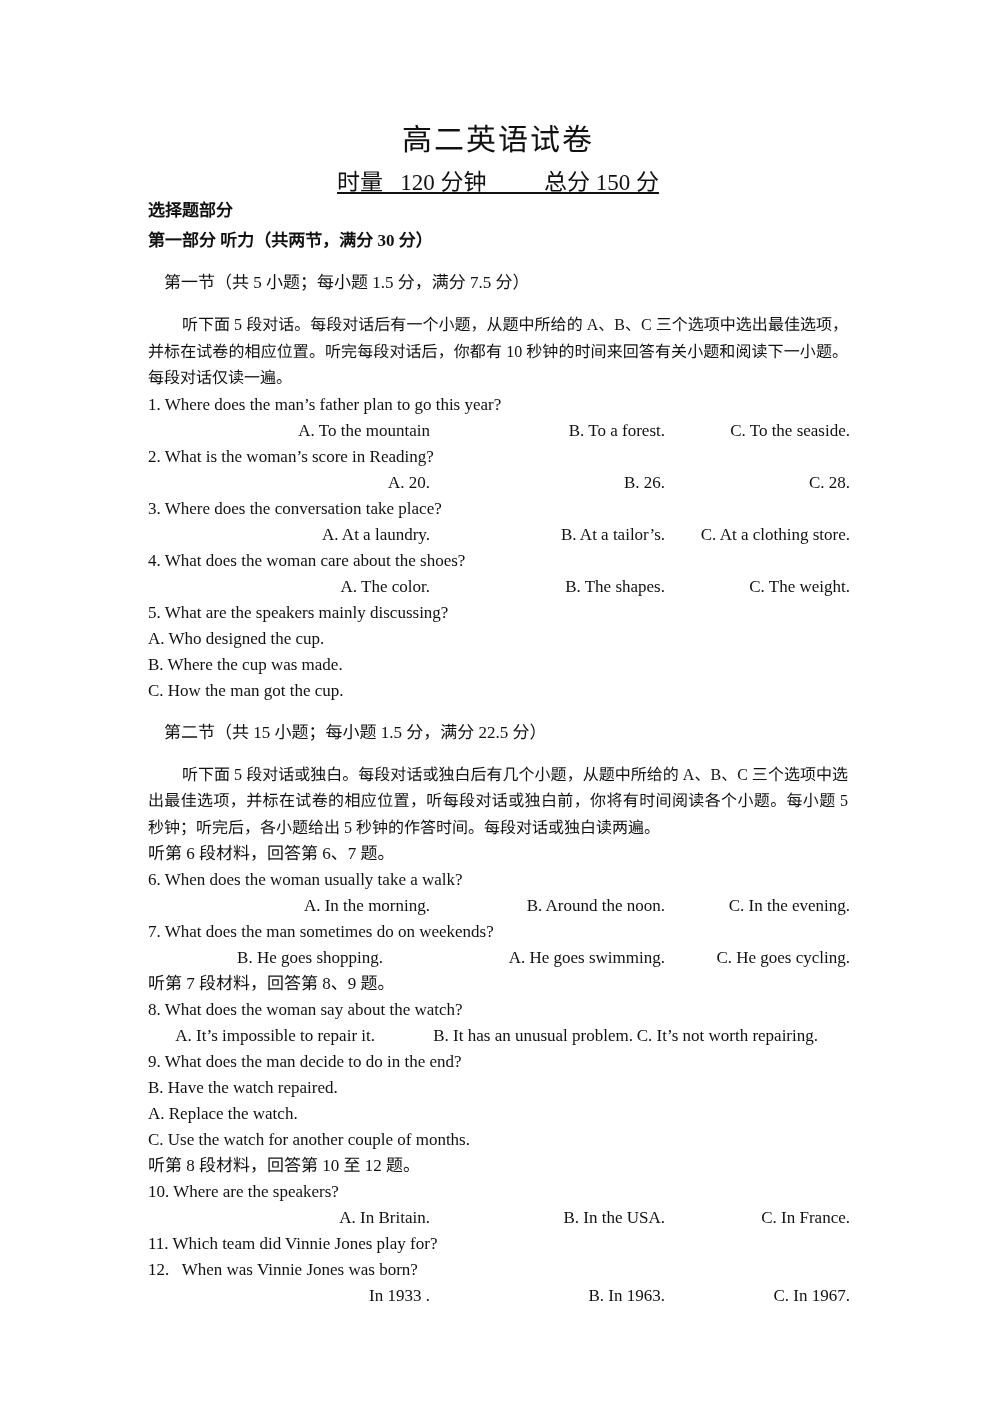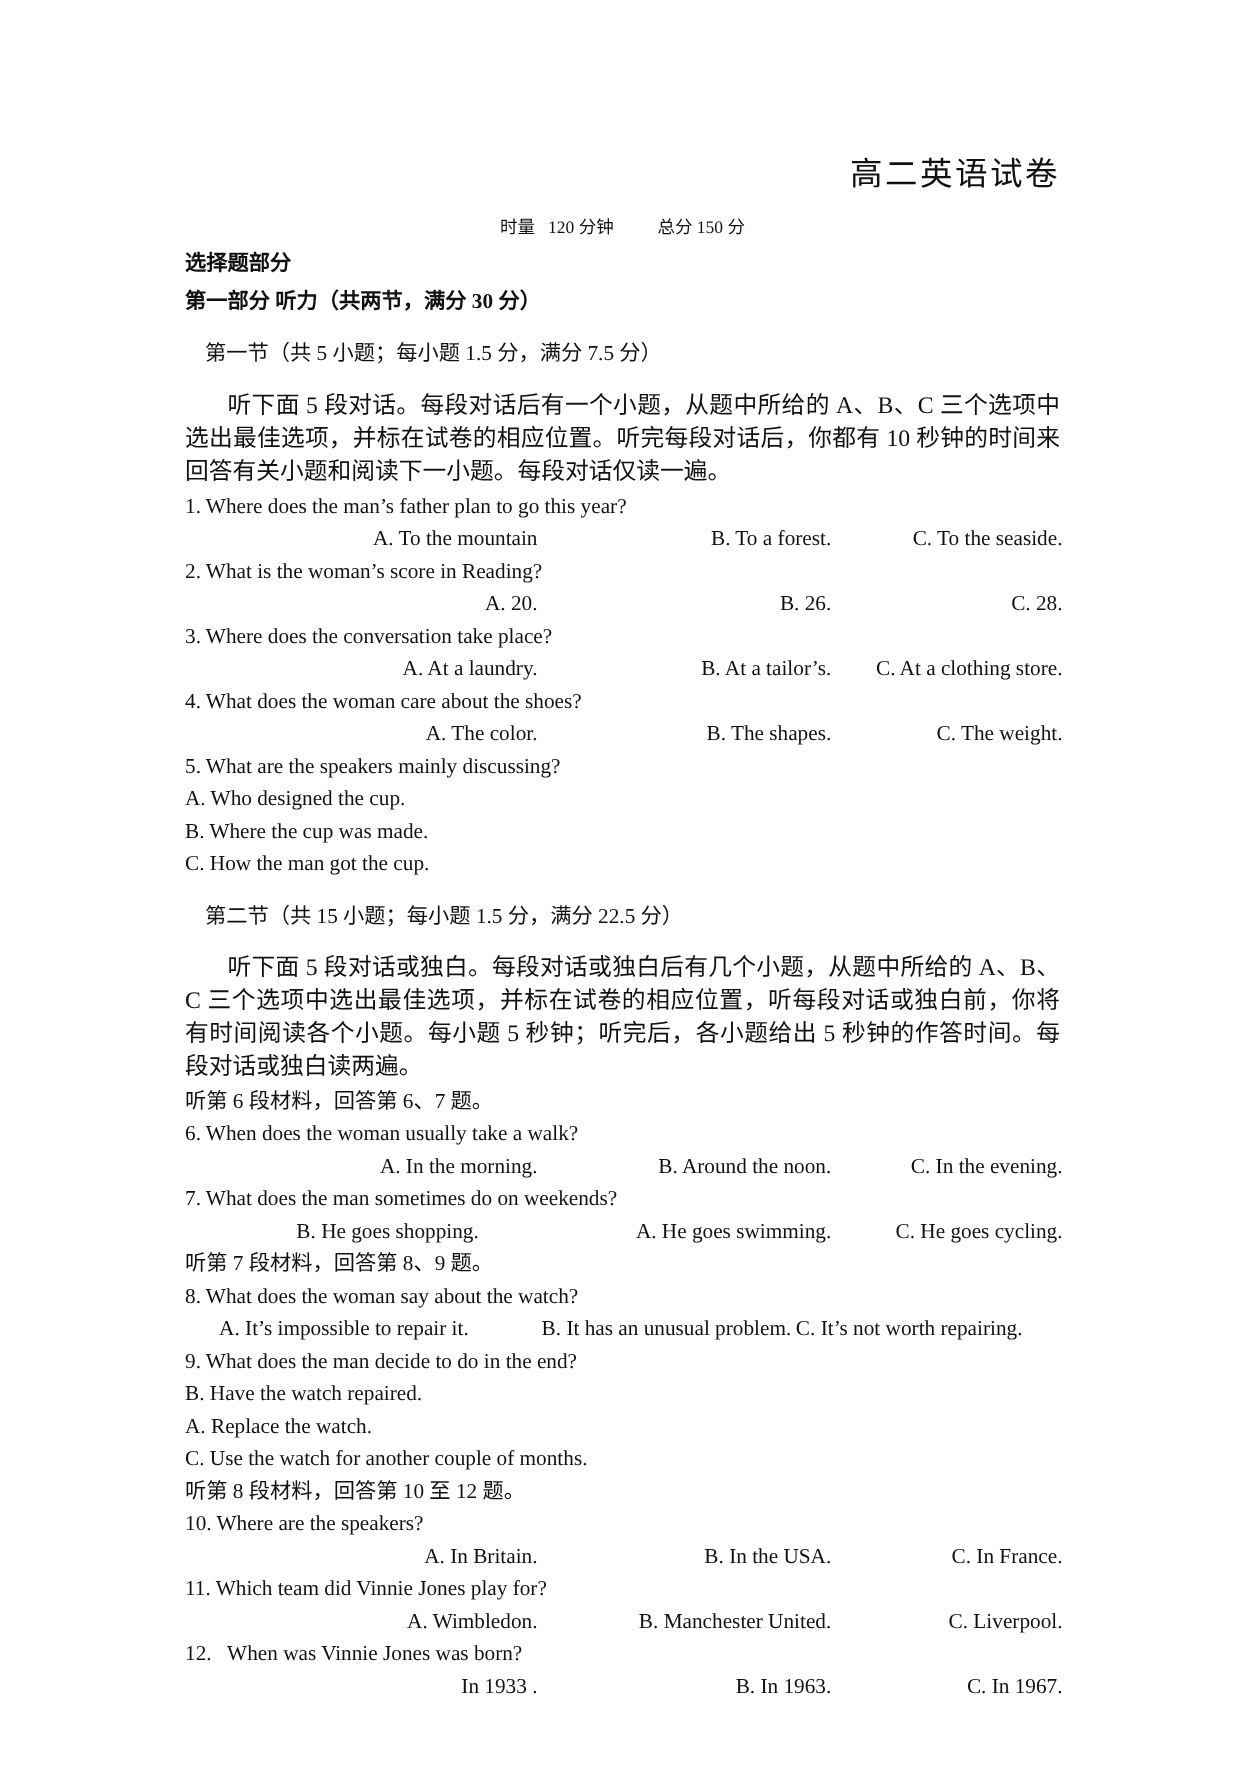--- a/index.html
+++ b/index.html
@@ -19,34 +19,35 @@
     position: relative;
     width: 1000px;
     height: 1414px;
     box-sizing: border-box;
     padding: 120px 152px 0 148px;
     background: #ffffff;
   }
 
   
   .doc-title {
-    text-align: right;
-    font-size: 26px;
+    text-align: center;
+    font-size: 30px;
     line-height: 40px;
     font-weight: normal;
     letter-spacing: 2px;
     margin: 0 0 10px 0;
     font-family: "Liberation Serif", "DejaVu Serif", serif;
   }
   .subtitle-row {
     text-align: center;
-    font-size: 14px;
+    font-size: 23px;
     line-height: 26px;
     margin: 0 0 2px 0;
     white-space: pre;
+    text-decoration: underline;
   }
   .section-label {
     font-size: 17px;
     line-height: 26px;
     font-weight: bold;
     margin: 0 0 4px 0;
     padding-right: 120px;
   }
 
   
@@ -57,21 +58,21 @@
     margin: 0;
     white-space: pre-wrap;
   }
   .sec-head {
     font-size: 17px;
     line-height: 26px;
     margin: 16px;
     white-space: pre-wrap;
   }
   .instr {
-    font-size: 19px;
+    font-size: 16px;
     line-height: 26.5px;
     margin: 0;
     text-indent: 34px;
     text-align: justify;
     text-justify: inter-ideograph;
     white-space: normal;
   }
   .material-line {
     font-size: 17px;
     line-height: 26px;
@@ -200,25 +201,20 @@
   <div class="material-line">听第 8 段材料，回答第 10 至 12 题。</div>
 
   <div class="q-stem">10. Where are the speakers?</div>
   <div class="opt-row">
     <span class="opt col-a">A. In Britain.</span>
     <span class="opt col-b">B. In the USA.</span>
     <span class="opt col-c">C. In France.</span>
   </div>
 
   <div class="q-stem">11. Which team did Vinnie Jones play for?</div>
-  <div class="opt-row">
-    <span class="opt col-a">A. Wimbledon.</span>
-    <span class="opt col-b">B. Manchester United.</span>
-    <span class="opt col-c">C. Liverpool.</span>
-  </div>
 
   <div class="q-stem">12.   When was Vinnie Jones was born?</div>
   <div class="opt-row">
     <span class="opt col-a">In 1933 .</span>
     <span class="opt col-b">B. In 1963.</span>
     <span class="opt col-c">C. In 1967.</span>
   </div>
 
 </div>
 

